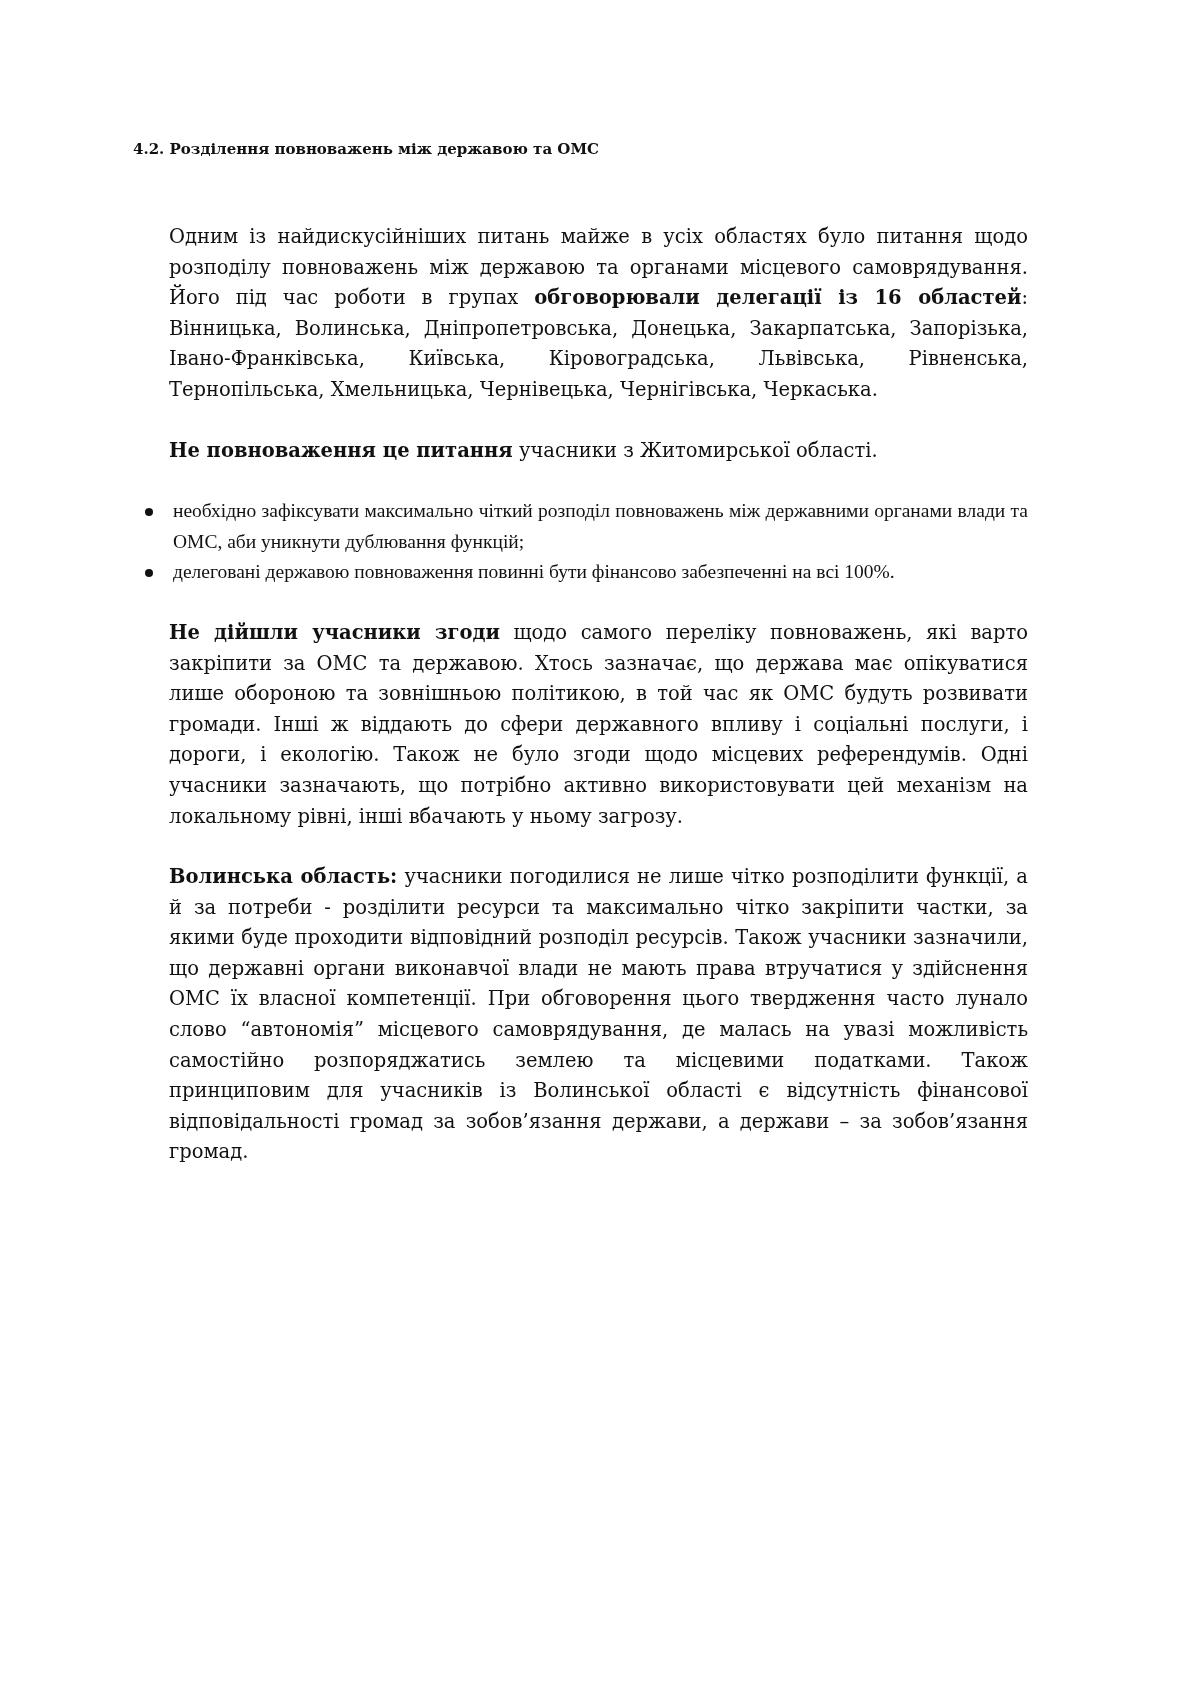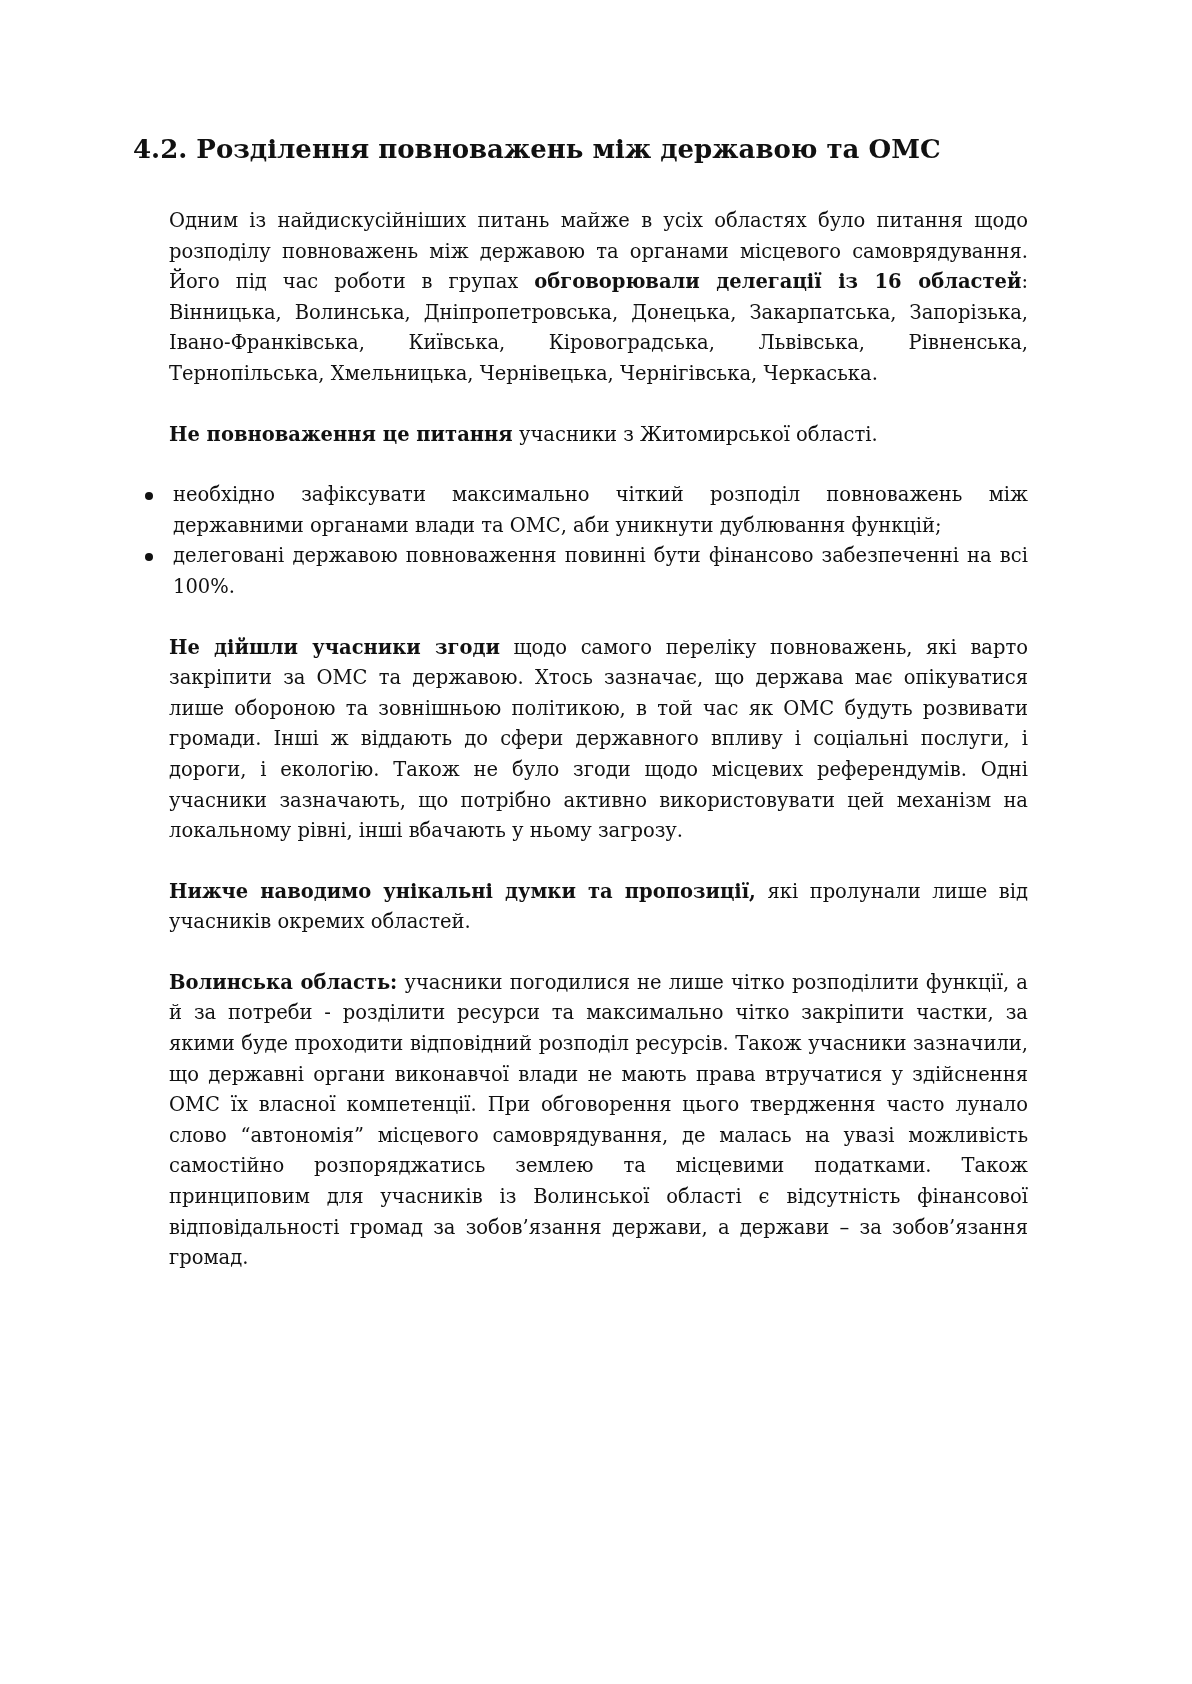--- a/index.html
+++ b/index.html
@@ -2,26 +2,26 @@
 <html><head>
 <meta charset="utf-8">
 <style>
   html, body { margin: 0; padding: 0; background: #ffffff; }
   body { width: 1192px; height: 1684px; position: relative; overflow: hidden; }
   .page {
     position: absolute; left: 133px; top: 136px; width: 895px;
     font-family: "DejaVu Serif", "Liberation Serif", serif;
     color: #111111; font-size: 19.5px; line-height: 30.6px;
   }
-  .heading { font-weight: bold; font-size: 26px; margin: 0 0 44px 0; line-height: 26px; }
+  .heading { font-weight: bold; font-size: 15px; margin: 0 0 60px 0; line-height: 26px; }
   p { margin: 0; text-align: justify; }
   .para { margin-bottom: 30px; margin-left: 36px; }
   b { font-weight: bold; }
   ul.bullets { margin: 0 0 30px 0; padding: 0 0 0 40px; list-style: none; }
-  ul.bullets li { position: relative; text-align: justify; }
+  ul.bullets li { position: relative; text-align: justify; font-family: Liberation Serif, serif; }
   ul.bullets li .dot {
     position: absolute; left: -28px; top: 12px; width: 8px; height: 8px;
     border-radius: 50%; background: #111111;
   }
 </style>
 </head>
 <body>
 
 <div class="page">
   <div class="heading">4.2. Розділення повноважень між державою та ОМС</div>
@@ -30,16 +30,15 @@
 
   <p class="para"><b>Не повноваження це питання</b><span> учасники з Житомирської області.</span></p>
 
   <ul class="bullets">
     <li><span class="dot"></span><span>необхідно зафіксувати максимально чіткий розподіл повноважень між державними органами влади та ОМС, аби уникнути дублювання функцій;</span></li>
     <li><span class="dot"></span><span>делеговані державою повноваження повинні бути фінансово забезпеченні на всі 100%.</span></li>
   </ul>
 
   <p class="para"><b>Не дійшли учасники згоди</b><span> щодо самого переліку повноважень, які варто закріпити за ОМС та державою. Хтось зазначає, що держава має опікуватися лише обороною та зовнішньою політикою, в той час як ОМС будуть розвивати громади. Інші ж віддають до сфери державного впливу і соціальні послуги, і дороги, і екологію. Також не було згоди щодо місцевих референдумів. Одні учасники зазначають, що потрібно активно використовувати цей механізм на локальному рівні, інші вбачають у ньому загрозу.</span></p>
 
-  <p class="para"><b>Нижче наводимо унікальні думки та пропозиції,</b><span> які пролунали лише від учасників окремих областей.</span></p>
 
   <p class="para"><b>Волинська область:</b><span> учасники погодилися не лише чітко розподілити функції, а й за потреби - розділити ресурси та максимально чітко закріпити частки, за якими буде проходити відповідний розподіл ресурсів. Також учасники зазначили, що державні органи виконавчої влади не мають права втручатися у здійснення ОМС їх власної компетенції. При обговорення цього твердження часто лунало слово “автономія” місцевого самоврядування, де малась на увазі можливість самостійно розпоряджатись землею та місцевими податками. Також принциповим для учасників із Волинської області є відсутність фінансової відповідальності громад за зобов’язання держави, а держави – за зобов’язання громад.</span></p>
 </div>
 
 </body></html>

